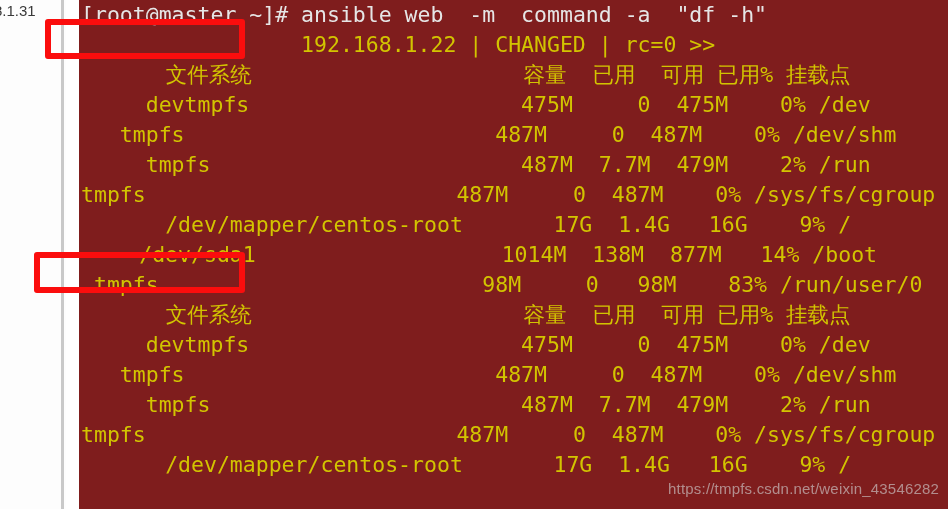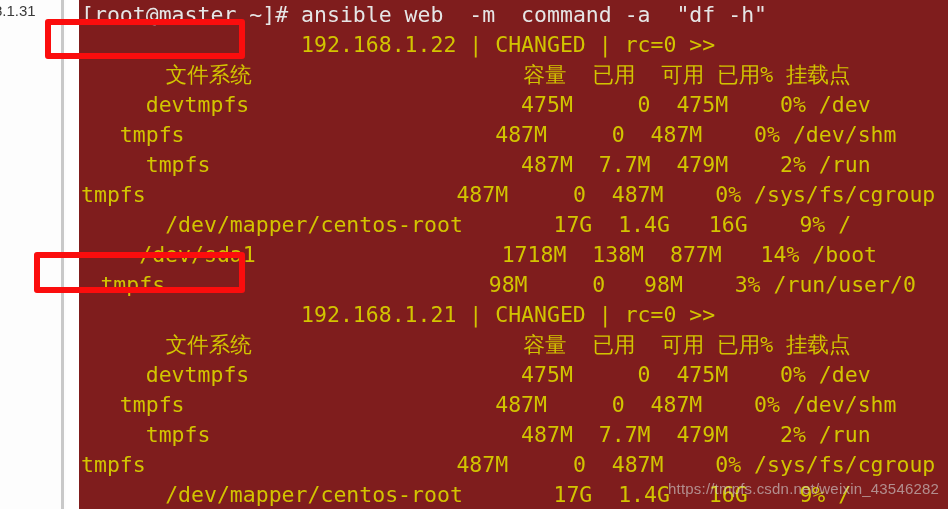--- a/index.html
+++ b/index.html
@@ -108,23 +108,22 @@
   <div id="terminal">
     <div id="term-lines">
         <div class="tline c-white">[root@master ~]# ansible web  -m  command -a  "df -h"</div>
         <div class="tline c-yellow">192.168.1.22 | CHANGED | rc=0 &gt;&gt;</div>
         <div class="tline c-yellow">文件系统                     容量  已用  可用 已用% 挂载点</div>
         <div class="tline c-yellow">devtmpfs                     475M     0  475M    0% /dev</div>
         <div class="tline c-yellow">tmpfs                        487M     0  487M    0% /dev/shm</div>
         <div class="tline c-yellow">tmpfs                        487M  7.7M  479M    2% /run</div>
         <div class="tline c-yellow">tmpfs                        487M     0  487M    0% /sys/fs/cgroup</div>
         <div class="tline c-yellow">/dev/mapper/centos-root       17G  1.4G   16G    9% /</div>
-        <div class="tline c-yellow">/dev/sda1                   1718M  138M  877M   14% /boot</div>
-        <div class="tline c-yellow">tmpfs                         98M     0   98M    3% /run/user/0</div>
-        <div class="tline c-yellow">192.168.1.21 | CHANGED | rc=0 &gt;&gt;</div>
+        <div class="tline c-yellow">/dev/sda1                   1014M  138M  877M   14% /boot</div>
+        <div class="tline c-yellow">tmpfs                         98M     0   98M    83% /run/user/0</div>
         <div class="tline c-yellow">文件系统                     容量  已用  可用 已用% 挂载点</div>
         <div class="tline c-yellow">devtmpfs                     475M     0  475M    0% /dev</div>
         <div class="tline c-yellow">tmpfs                        487M     0  487M    0% /dev/shm</div>
         <div class="tline c-yellow">tmpfs                        487M  7.7M  479M    2% /run</div>
         <div class="tline c-yellow">tmpfs                        487M     0  487M    0% /sys/fs/cgroup</div>
         <div class="tline c-yellow">/dev/mapper/centos-root       17G  1.4G   16G    9% /</div>
       </div>
   </div>
 
   <div class="redbox" id="redbox-1"></div>

